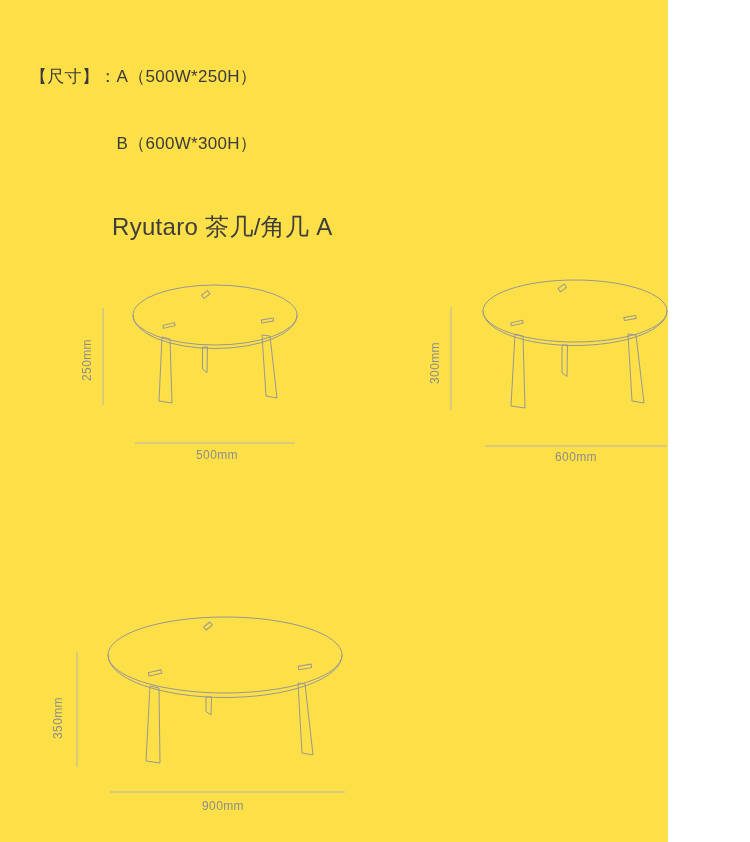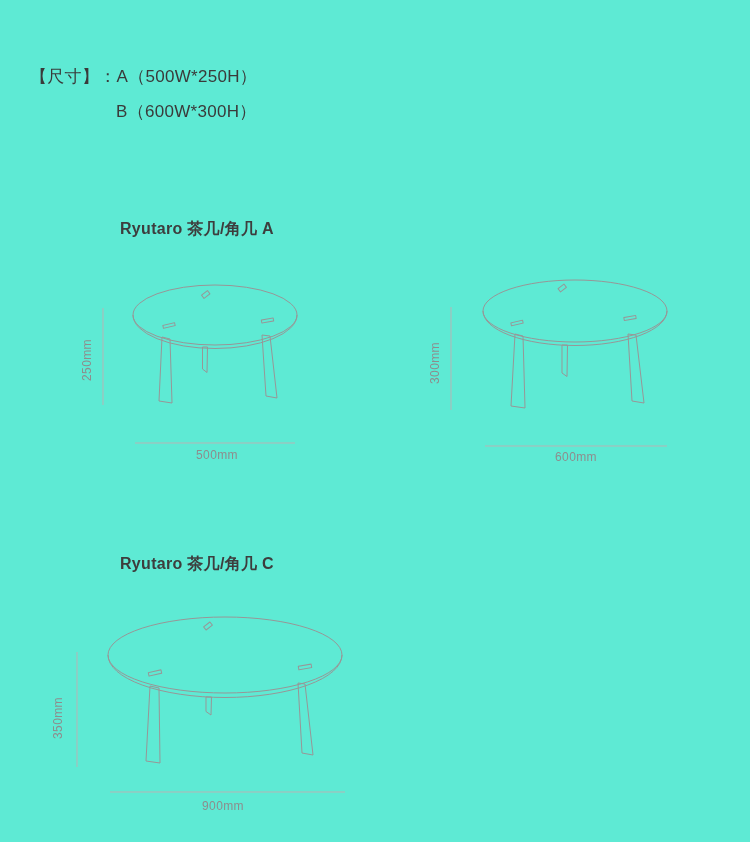--- a/index.html
+++ b/index.html
@@ -1,40 +1,41 @@
 <!DOCTYPE html>
 <html><head>
 <meta charset="utf-8">
 <style>
   html, body { margin: 0; padding: 0; background: #ffffff; }
   .canvas {
     position: relative;
-    width: 750px;
+    width: 668px;
     height: 842px;
-    background: #5eead4;
+    background: #fde047;
     font-family: "Liberation Sans", sans-serif;
     overflow: hidden;
+    text-align: right;
   }
   .spec-header {
     position: absolute;
     left: 30px;
     top: 59px;
     font-size: 17px;
     line-height: 35px;
     color: #3a3a3a;
     letter-spacing: 0.3px;
     white-space: nowrap;
   }
   .spec-row { height: 35px; }
-  .spec-row.indent { padding-left: 86px; }
+  .spec-row.indent { padding-left: 86px; margin-top: 32px; }
   .fig-title {
     position: absolute;
-    margin: 12px;
-    font-size: 16px;
-    font-weight: 700;
+    margin: 4px;
+    font-size: 24px;
+    font-weight: 400;
     color: #3d3d3d;
     letter-spacing: 0.3px;
     white-space: nowrap;
   }
   .fig-title.t-a { left: 108px; top: 207px; }
   .fig-title.t-b { left: 470px; top: 207px; }
   .fig-title.t-c { left: 108px; top: 542px; }
   svg.fig { position: absolute; overflow: visible; }
   svg.fig.f-a { left: 60px;  top: 268px; }
   svg.fig.f-b { left: 405px; top: 268px; }
@@ -54,21 +55,20 @@
 <div class="canvas">
 
   <div class="spec-header">
     <div class="spec-row">
       <span>【尺寸】：</span><span>A（500W*250H）</span>
     </div>
     <div class="spec-row indent">B（600W*300H）</div>
   </div>
 
   <h2 class="fig-title t-a">Ryutaro 茶几/角几 A</h2>
-  <h2 class="fig-title t-c">Ryutaro 茶几/角几 C</h2>
 
   <svg class="fig f-a" width="260" height="205" viewBox="0 0 260 205">
     <ellipse class="art" cx="155" cy="47" rx="82" ry="30"></ellipse>
     <path class="art" d="M 73 47 A 82 33.5 0 0 0 237 47"></path>
     <path class="art" d="M 102 69 L 99 133 L 112 135 L 110 71 Z"></path>
     <path class="art" d="M 142.5 79 L 142.5 101 L 147 104.5 L 147.5 79 Z"></path>
     <path class="art" d="M 202 67 L 206 128 L 217 130 L 210 68 Z"></path>
     <rect class="art" x="142" y="24.5" width="7.5" height="4" transform="rotate(-38 145.7 26.5)"></rect>
     <rect class="art" x="103" y="56" width="12" height="3" transform="rotate(-13 109 57.5)"></rect>
     <rect class="art" x="201.5" y="51" width="12" height="3" transform="rotate(-10 207.5 52.5)"></rect>

